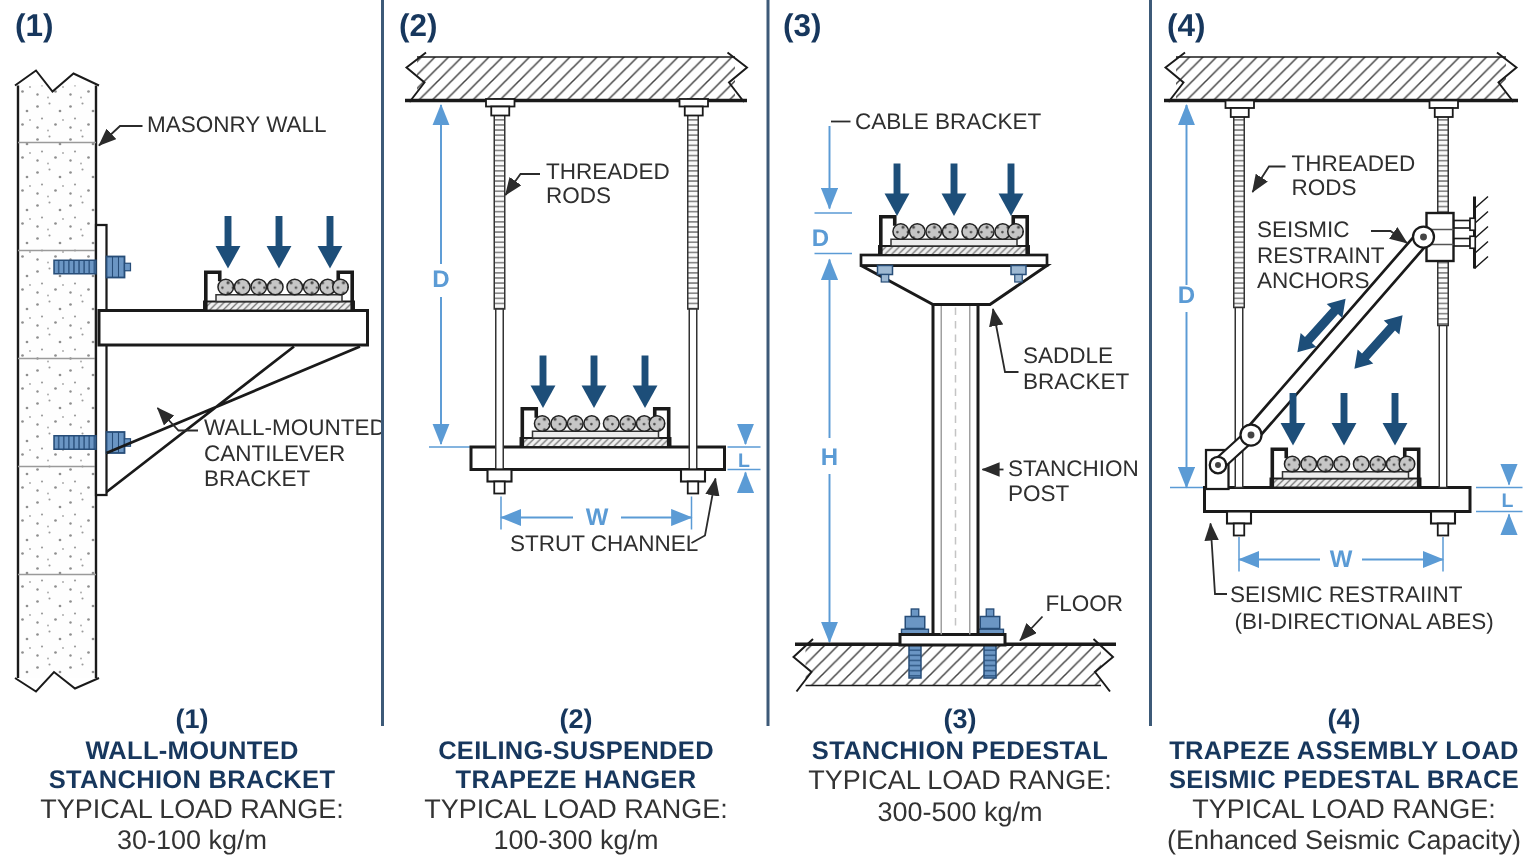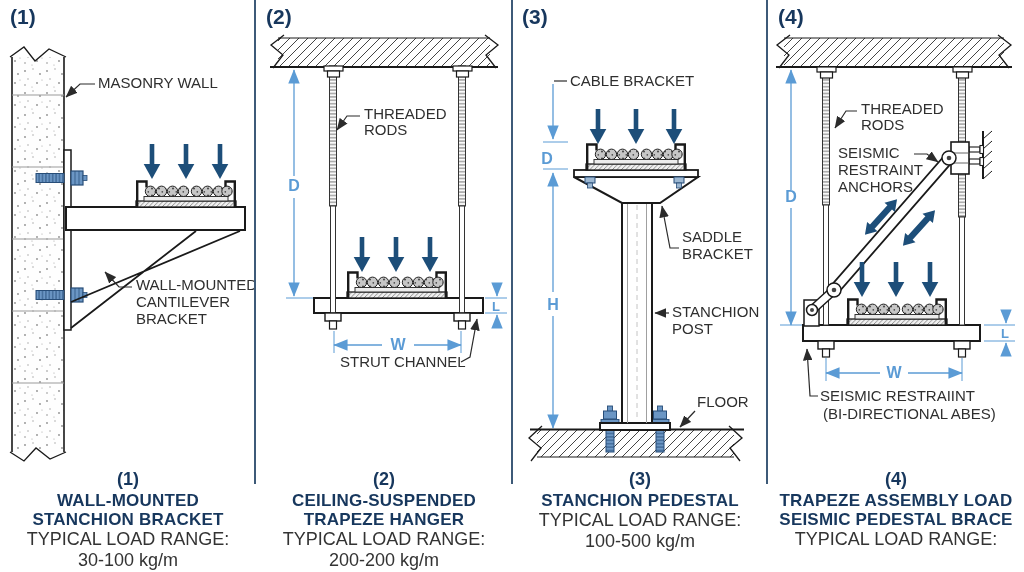--- a/index.html
+++ b/index.html
@@ -205,21 +205,21 @@
         <text class="lbl" x="108" y="119">THREADED</text>
         <text class="lbl" x="108" y="135">RODS</text>
         <path class="ld" d="M205,362 L214,357 L221,319" marker-end="url(#mB)"></path>
         <text class="lbl" x="84" y="367">STRUT CHANNEL</text>
       </svg>
       <div class="caption">
         <div class="cap-num">(2)</div>
         <div class="cap-title">CEILING-SUSPENDED</div>
         <div class="cap-title">TRAPEZE HANGER</div>
         <div class="cap-load">TYPICAL LOAD RANGE:</div>
-        <div class="cap-load">200-200 kg/m</div>
+        <div class="cap-load">100-300 kg/m</div>
       </div>
     </div>
 
     <div class="panel">
       <svg width="256" height="472" viewBox="0 0 256 472">
         <text class="pnum" x="10" y="24">(3)</text>
         <g>
           <path d="M42,81 H55" stroke="#2b2b2b" stroke-width="1.2"></path>
           <path class="dl" d="M41,84 V139" marker-end="url(#mD)"></path>
           <path class="tk" d="M31,142 H56 M31,169 H56"></path>
@@ -275,21 +275,21 @@
         <path class="ld" d="M157,313 L143,313" marker-end="url(#mB)"></path>
         <text class="lbl" x="160" y="317">STANCHION</text>
         <text class="lbl" x="160" y="334">POST</text>
         <path class="ld" d="M183,411 L168,427" marker-end="url(#mB)"></path>
         <text class="lbl" x="185" y="407">FLOOR</text>
       </svg>
       <div class="caption">
         <div class="cap-num">(3)</div>
         <div class="cap-title">STANCHION PEDESTAL</div>
         <div class="cap-load">TYPICAL LOAD RANGE:</div>
-        <div class="cap-load">100-500 kg/m</div>
+        <div class="cap-load">300-500 kg/m</div>
       </div>
     </div>
 
     <div class="panel">
       <svg width="256" height="472" viewBox="0 0 256 472">
         <text class="pnum" x="10" y="24">(4)</text>
         <g>
           <rect x="16" y="38" width="220" height="29" fill="url(#pat-hatch)"></rect>
           <path d="M16,38 H236" stroke="#1a1a1a" stroke-width="1" fill="none"></path>
           <path d="M8,67 H244" stroke="#1a1a1a" stroke-width="2.2" fill="none"></path>
@@ -368,20 +368,21 @@
         <text class="lbl" x="70" y="192">ANCHORS</text>
         <path class="ld" d="M50,396 L42,396 L39,349" marker-end="url(#mB)"></path>
         <text class="lbl" x="52" y="401">SEISMIC RESTRAIINT</text>
         <text class="lbl" x="55" y="419">(BI-DIRECTIONAL ABES)</text>
       </svg>
       <div class="caption">
         <div class="cap-num">(4)</div>
         <div class="cap-title">TRAPEZE ASSEMBLY LOAD</div>
         <div class="cap-title">SEISMIC PEDESTAL BRACE</div>
         <div class="cap-load">TYPICAL LOAD RANGE:</div>
+        <div class="cap-load">(Enhanced Seismic Capacity)</div>
       </div>
     </div>
 
   </div>
   <div class="divider d1"></div>
   <div class="divider d2"></div>
   <div class="divider d3"></div>
 </div>
 
 </body></html>

